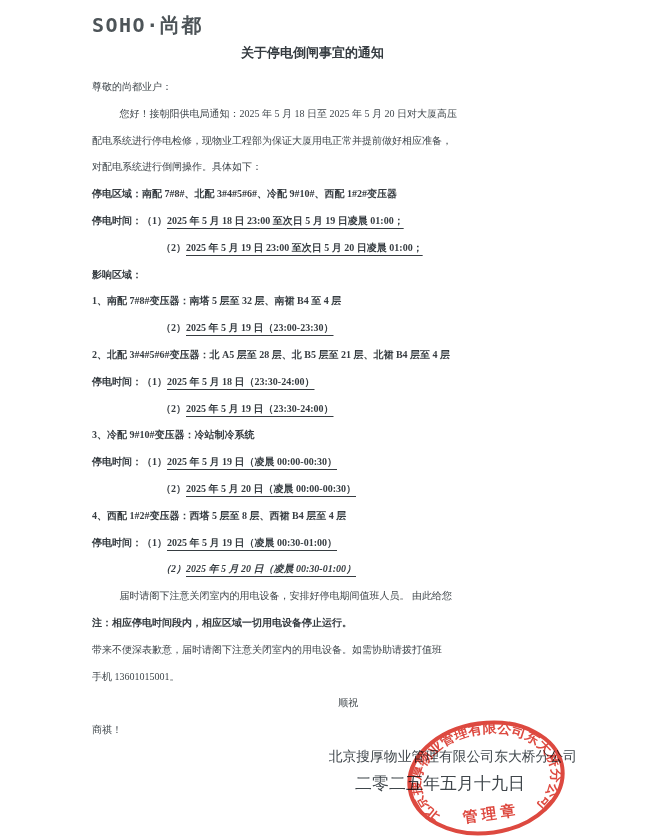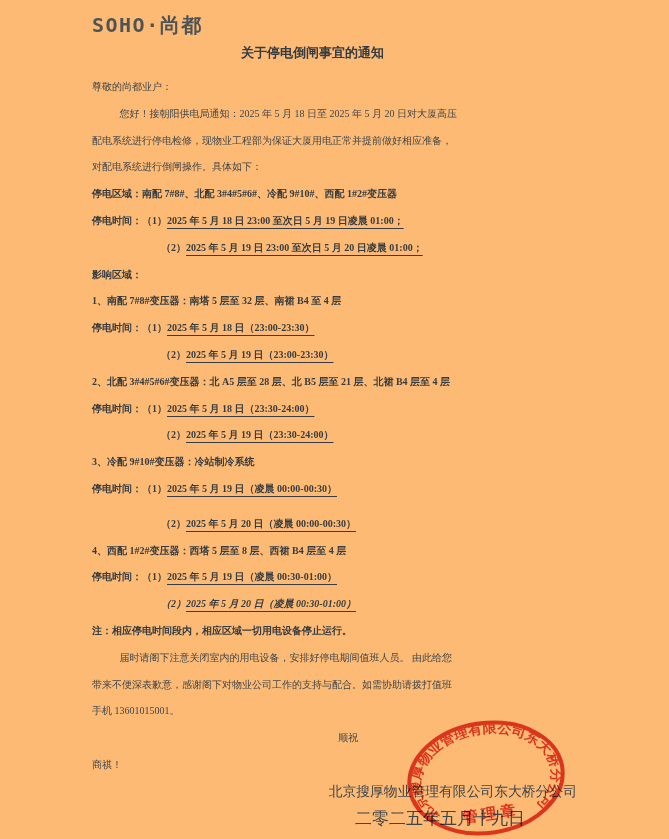--- a/index.html
+++ b/index.html
@@ -2,21 +2,21 @@
 <html><head>
 <meta charset="utf-8">
 <style>
   * { margin: 0; padding: 0; box-sizing: border-box; }
   html, body { background: #e8e8e8; }
   .page {
     position: relative;
     width: 669px;
     height: 839px;
     margin: 0 auto;
-    background: #fdba74;
+    background: #ffffff;
     overflow: hidden;
     font-family: "Liberation Serif", "DejaVu Serif", serif;
     color: #3f464b;
   }
   .content {
     padding: 13px 92px 0 92px;
   }
   .logo {
     font-family: "DejaVu Sans Mono", monospace;
     font-weight: 700;
@@ -91,34 +91,33 @@
     <div class="doc-lines" id="doc-lines">
         <div class="doc-line" style="padding-left: 0px;"><span class="">尊敬的尚都业户：</span></div>
         <div class="doc-line" style="padding-left: 27.6px;"><span class="">您好！接朝阳供电局通知：2025 年 5 月 18 日至 2025 年 5 月 20 日对大厦高压</span></div>
         <div class="doc-line" style="padding-left: 0px;"><span class="">配电系统进行停电检修，现物业工程部为保证大厦用电正常并提前做好相应准备，</span></div>
         <div class="doc-line" style="padding-left: 0px;"><span class="">对配电系统进行倒闸操作。具体如下：</span></div>
         <div class="doc-line bold" style="padding-left: 0px;"><span class="">停电区域：南配 7#8#、北配 3#4#5#6#、冷配 9#10#、西配 1#2#变压器</span></div>
         <div class="doc-line bold" style="padding-left: 0px;"><span class="">停电时间：（1）</span><span class="seg-u">2025 年 5 月 18 日 23:00 至次日 5 月 19 日凌晨 01:00；</span></div>
         <div class="doc-line bold" style="padding-left: 69px;"><span class="">（2）</span><span class="seg-u">2025 年 5 月 19 日 23:00 至次日 5 月 20 日凌晨 01:00；</span></div>
         <div class="doc-line bold" style="padding-left: 0px;"><span class="">影响区域：</span></div>
         <div class="doc-line bold" style="padding-left: 0px;"><span class="">1、南配 7#8#变压器：南塔 5 层至 32 层、南裙 B4 至 4 层</span></div>
-        <div class="doc-line bold" style="padding-left: 0px;"><span class="">停电时间：（1）</span><span class="seg-u">2025 年 5 月 18 日（23:00-23:30）</span></div>
         <div class="doc-line bold" style="padding-left: 69px;"><span class="">（2）</span><span class="seg-u">2025 年 5 月 19 日（23:00-23:30）</span></div>
         <div class="doc-line bold" style="padding-left: 0px;"><span class="">2、北配 3#4#5#6#变压器：北 A5 层至 28 层、北 B5 层至 21 层、北裙 B4 层至 4 层</span></div>
         <div class="doc-line bold" style="padding-left: 0px;"><span class="">停电时间：（1）</span><span class="seg-u">2025 年 5 月 18 日（23:30-24:00）</span></div>
         <div class="doc-line bold" style="padding-left: 69px;"><span class="">（2）</span><span class="seg-u">2025 年 5 月 19 日（23:30-24:00）</span></div>
         <div class="doc-line bold" style="padding-left: 0px;"><span class="">3、冷配 9#10#变压器：冷站制冷系统</span></div>
         <div class="doc-line bold" style="padding-left: 0px;"><span class="">停电时间：（1）</span><span class="seg-u">2025 年 5 月 19 日（凌晨 00:00-00:30）</span></div>
-        <div class="doc-line bold" style="padding-left: 69px; margin-top: 8px;"><span class="">（2）</span><span class="seg-u">2025 年 5 月 20 日（凌晨 00:00-00:30）</span></div>
+        <div class="doc-line bold" style="padding-left: 69px;"><span class="">（2）</span><span class="seg-u">2025 年 5 月 20 日（凌晨 00:00-00:30）</span></div>
         <div class="doc-line bold" style="padding-left: 0px;"><span class="">4、西配 1#2#变压器：西塔 5 层至 8 层、西裙 B4 层至 4 层</span></div>
         <div class="doc-line bold" style="padding-left: 0px;"><span class="">停电时间：（1）</span><span class="seg-u">2025 年 5 月 19 日（凌晨 00:30-01:00）</span></div>
         <div class="doc-line bold" style="padding-left: 69px; font-style: italic;"><span class="">（2）</span><span class="seg-u">2025 年 5 月 20 日（凌晨 00:30-01:00）</span></div>
+        <div class="doc-line" style="padding-left: 27.6px;"><span class="">届时请阁下注意关闭室内的用电设备，安排好停电期间值班人员。 由此给您</span></div>
         <div class="doc-line bold" style="padding-left: 0px;"><span class="">注：相应停电时间段内，相应区域一切用电设备停止运行。</span></div>
-        <div class="doc-line" style="padding-left: 27.6px;"><span class="">届时请阁下注意关闭室内的用电设备，安排好停电期间值班人员。 由此给您</span></div>
-        <div class="doc-line" style="padding-left: 0px;"><span class="">带来不便深表歉意，感谢阁下对物业公司工作的支持与配合。如需协助请拨打值班</span></div>
+        <div class="doc-line" style="padding-left: 0px;"><span class="">带来不便深表歉意，届时请阁下注意关闭室内的用电设备。如需协助请拨打值班</span></div>
         <div class="doc-line" style="padding-left: 0px;"><span class="">手机 13601015001。</span></div>
         <div class="doc-line" style="padding-left: 27.6px; text-align: center;"><span class="">顺祝</span></div>
         <div class="doc-line" style="padding-left: 0px;"><span class="">商祺！</span></div>
       </div>
 
     <div class="sig-company">北京搜厚物业管理有限公司东大桥分公司</div>
     <div class="sig-date">二零二五年五月十九日</div>
   </div>
 
   <div class="stamp-wrap">

